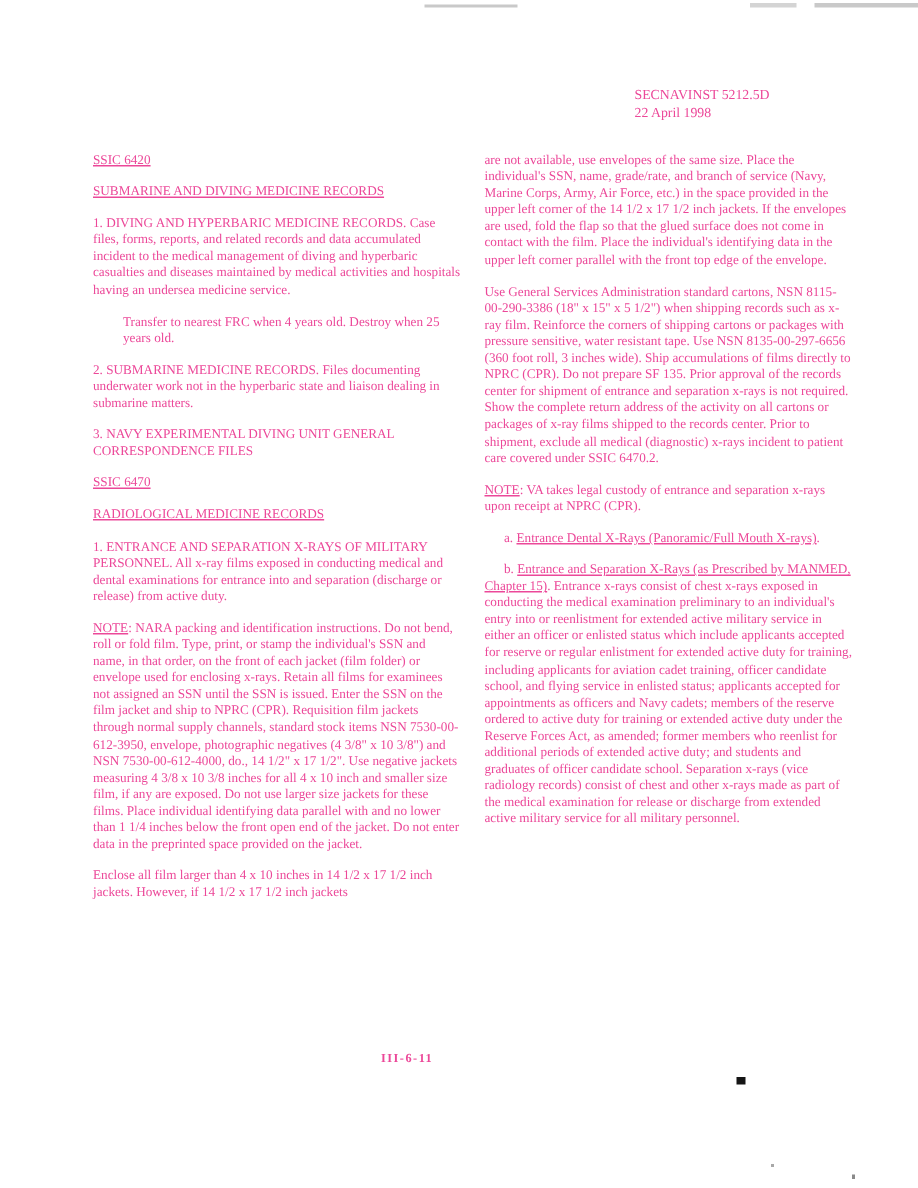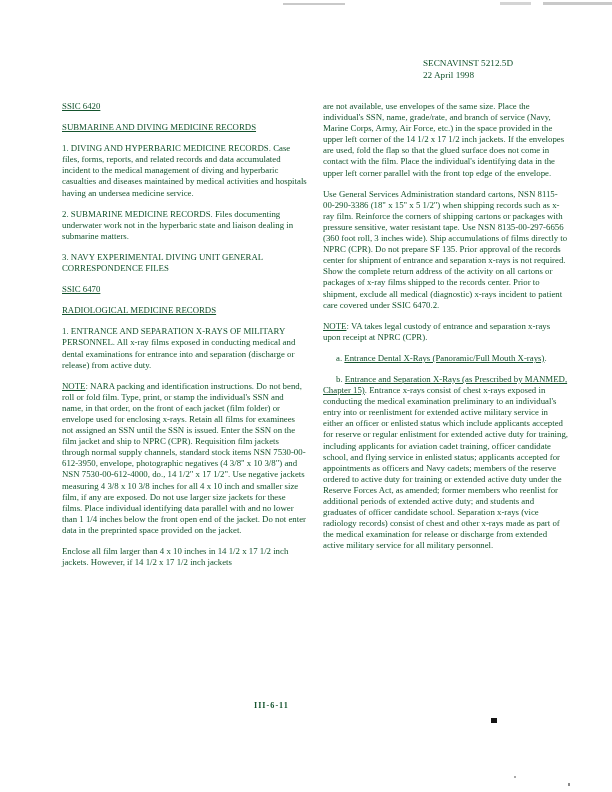--- a/index.html
+++ b/index.html
@@ -6,21 +6,21 @@
     margin: 0;
     padding: 0;
     background: #ffffff;
   }
   .page {
     position: relative;
     width: 612px;
     height: 792px;
     background: #ffffff;
     font-family: "Liberation Serif", serif;
-    color: #14532d;
+    color: #ec4899;
     overflow: hidden;
   }
   
   .scanline { position: absolute; background: #c9c9c9; }
   .sl1 { left: 283px; top: 3px; width: 62px; height: 2px; }
   .sl2 { left: 500px; top: 2px; width: 31px; height: 3px; background: #d4d4d4; }
   .sl3 { left: 543px; top: 2px; width: 69px; height: 3px; }
   .speck { position: absolute; }
   .sp1 { left: 491px; top: 718px; width: 6px; height: 5px; background: #151515; }
   .sp2 { left: 514px; top: 776px; width: 2px; height: 2px; background: #a8a8a8; }
@@ -75,20 +75,21 @@
 
   <div class="doc-header">
     <div>SECNAVINST 5212.5D</div>
     <div>22 April 1998</div>
   </div>
 
   <div class="col col-left">
     <p class="hc u">SSIC 6420</p>
     <p class="hl u">SUBMARINE AND DIVING MEDICINE RECORDS</p>
     <p>1. DIVING AND HYPERBARIC MEDICINE RECORDS. Case files, forms, reports, and related records and data accumulated incident to the medical management of diving and hyperbaric casualties and diseases maintained by medical activities and hospitals having an undersea medicine service.</p>
+    <p class="ind">Transfer to nearest FRC when 4 years old. Destroy when 25 years old.</p>
     <p>2. SUBMARINE MEDICINE RECORDS. Files documenting underwater work not in the hyperbaric state and liaison dealing in submarine matters.</p>
     <p>3. NAVY EXPERIMENTAL DIVING UNIT GENERAL CORRESPONDENCE FILES</p>
     <p class="hc u">SSIC 6470</p>
     <p class="hl u">RADIOLOGICAL MEDICINE RECORDS</p>
     <p>1. ENTRANCE AND SEPARATION X-RAYS OF MILITARY PERSONNEL. All x-ray films exposed in conducting medical and dental examinations for entrance into and separation (discharge or release) from active duty.</p>
     <p><span class="u">NOTE</span><span>:  NARA packing and identification instructions. Do not bend, roll or fold film. Type, print, or stamp the individual's SSN and name, in that order, on the front of each jacket (film folder) or envelope used for enclosing x-rays. Retain all films for examinees not assigned an SSN until the SSN is issued. Enter the SSN on the film jacket and ship to NPRC (CPR). Requisition film jackets through normal supply channels, standard stock items NSN 7530-00-612-3950, envelope, photographic negatives (4 3/8" x 10 3/8") and NSN 7530-00-612-4000, do., 14 1/2" x 17 1/2". Use negative jackets measuring 4 3/8 x 10 3/8 inches for all 4 x 10 inch and smaller size film, if any are exposed. Do not use larger size jackets for these films. Place individual identifying data parallel with and no lower than 1 1/4 inches below the front open end of the jacket. Do not enter data in the preprinted space provided on the jacket.</span></p>
     <p>Enclose all film larger than 4 x 10 inches in 14 1/2 x 17 1/2 inch jackets. However, if 14 1/2 x 17 1/2 inch jackets</p>
   </div>
 
   <div class="col col-right">

